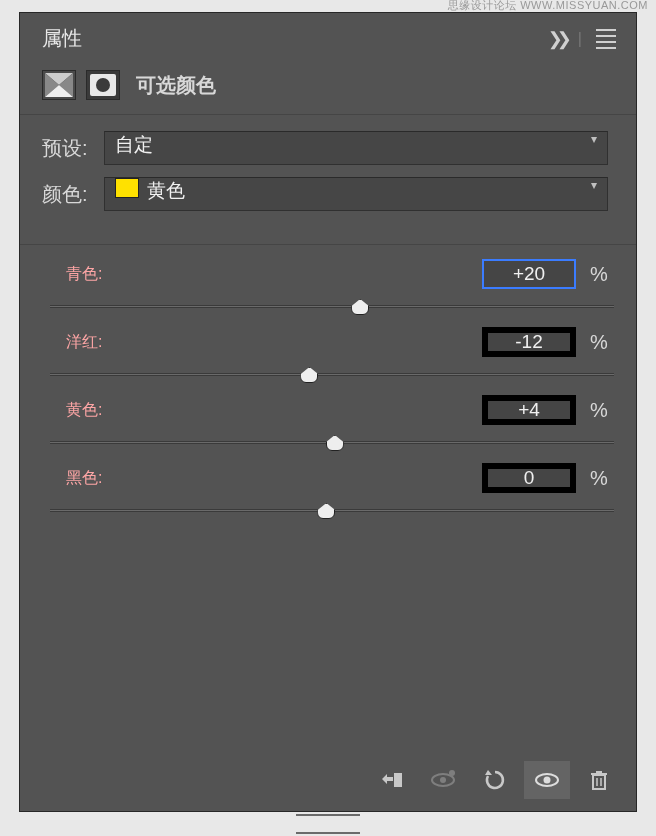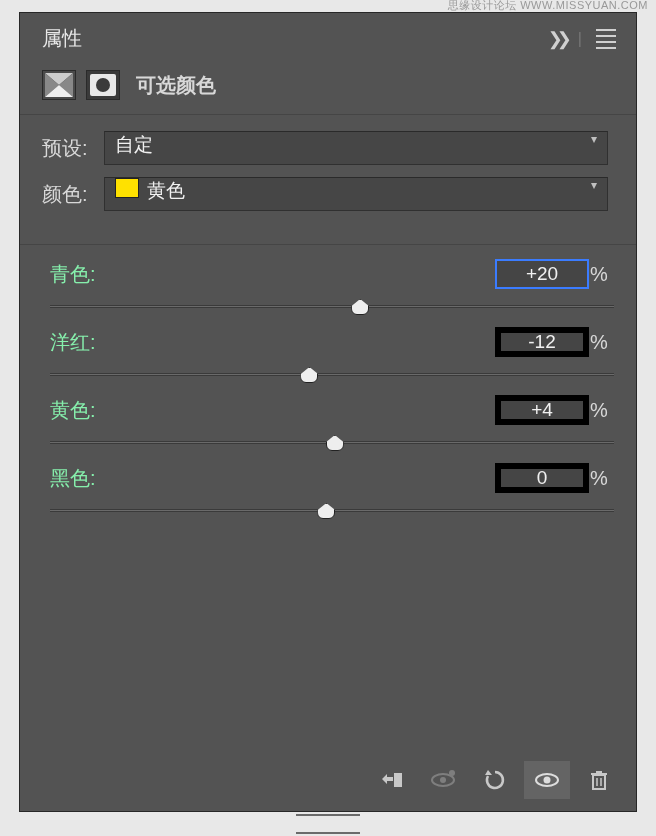--- a/index.html
+++ b/index.html
@@ -21,22 +21,22 @@
   .mask-icon .mi .dot { width: 14px; height: 14px; border-radius: 50%; background: #3a3a3a; }
   .icon-row-label { color: #d8d8d8; font-size: 20px; margin-left: 6px; }
   .controls { padding: 16px 28px 29px 22px; border-bottom: 1px solid #454545; }
   .row { display: flex; align-items: center; margin-bottom: 12px; }
   .row-label { color: #d8d8d8; font-size: 20px; width: 62px; }
   .select { flex: 1; height: 34px; background: #464646; border: 1px solid #303030; border-top-color: #2a2a2a; display: flex; align-items: flex-start; padding: 0 10px; cursor: pointer; position: relative; color: #f0f0f0; font-size: 19px; }
   .select .chev { position: absolute; right: 10px; color: #c0c0c0; font-size: 12px; }
   .swatch { width: 24px; height: 20px; border: 1px solid #222; margin-right: 8px; }
   .slider-group { padding: 4px 22px 10px 30px; }
   .slab { display: flex; align-items: center; justify-content: space-between; margin-top: 10px; }
-  .slab-label { color: #86efac; font-size: 20px; }
-  .val-wrap { display: flex; align-items: center; gap: 1px; }
+  .slab-label { color: #fca5a5; font-size: 16px; margin-left: 16px; }
+  .val-wrap { display: flex; align-items: center; gap: 14px; }
   .val-input { width: 94px; height: 30px; background: #454545; border: 6px solid #000000; color: #f0f0f0; font-size: 19px; text-align: center; outline: none; }
   .val-input.active { border: 2px solid #3b7cff; }
   .pct { color: #d8d8d8; font-size: 20px; width: 24px; }
   .track { position: relative; height: 20px; margin-top: 8px; margin-bottom: 4px; }
   .rail { position: absolute; top: 8px; left: 0; right: 0; height: 3px; background: #6a6a6a; border-top: 1px solid #3a3a3a; border-bottom: 1px solid #3a3a3a; }
   .thumb { position: absolute; top: 2px; width: 18px; height: 16px; background: #eee; border: 1px solid #222; border-radius: 4px 4px 6px 6px; clip-path: polygon(50% 0, 100% 45%, 100% 100%, 0 100%, 0 45%); transform: translateX(-9px); cursor: pointer; }
   .radio-row { display: flex; align-items: center; justify-content: center; gap: 36px; padding: 24px 0 10px; }
   .radio-opt { display: flex; align-items: center; gap: 10px; color: #e0e0e0; font-size: 20px; cursor: pointer; }
   .radio { width: 18px; height: 18px; border-radius: 50%; border: 2px solid #d0d0d0; display: flex; align-items: center; justify-content: center; }
   .radio.sel .rd { width: 8px; height: 8px; border-radius: 50%; background: #e8e8e8; }

